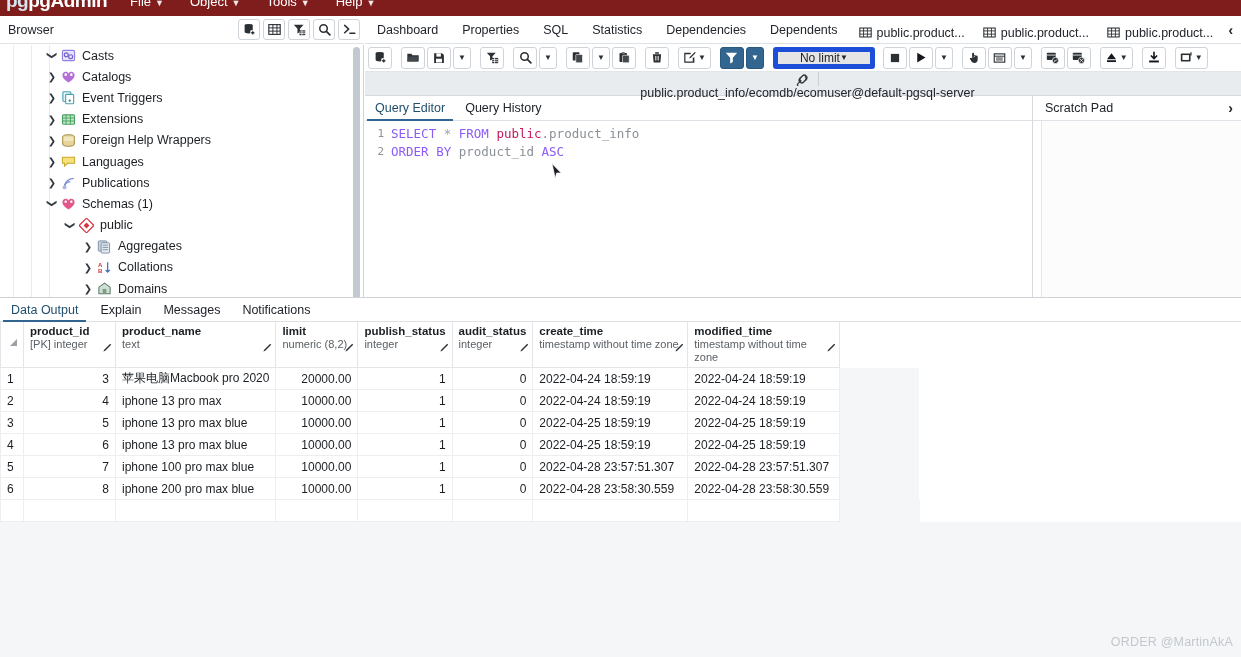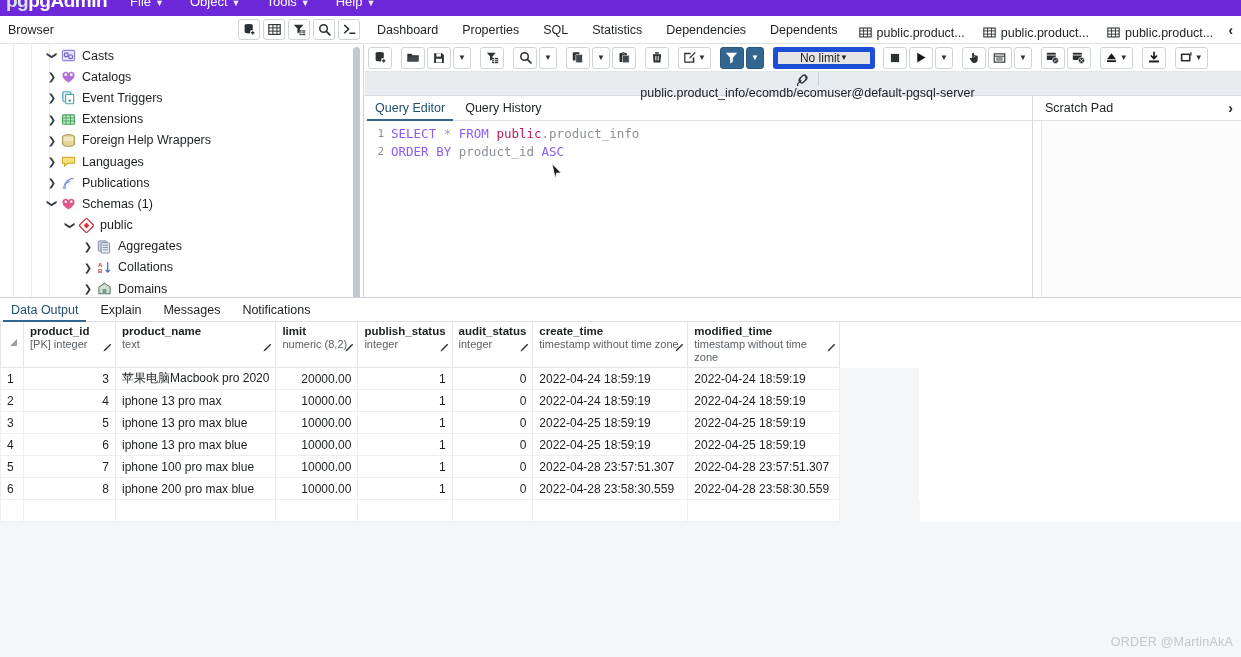--- a/index.html
+++ b/index.html
@@ -10,21 +10,21 @@
     font-family: "Liberation Sans", sans-serif;
     font-size: 12px;
     color: #212529;
     background: #fff;
   }
   #app { position: relative; width: 1241px; height: 657px; overflow: hidden; }
 
   
   .menubar {
     position: absolute; left: 0; top: 0; width: 1241px; height: 16px;
-    background: #6d28d9; overflow: hidden;
+    background: #7f1d1d; overflow: hidden;
   }
   .menubar-inner {
     position: absolute; left: 0; top: -14px; height: 30px;
     display: flex; align-items: center; gap: 0;
     color: #fff;
   }
   .brand {
     font-size: 19px; font-weight: bold; letter-spacing: -0.5px;
     padding: 0 10px 0 6px; color: #fff; white-space: nowrap;
   }

